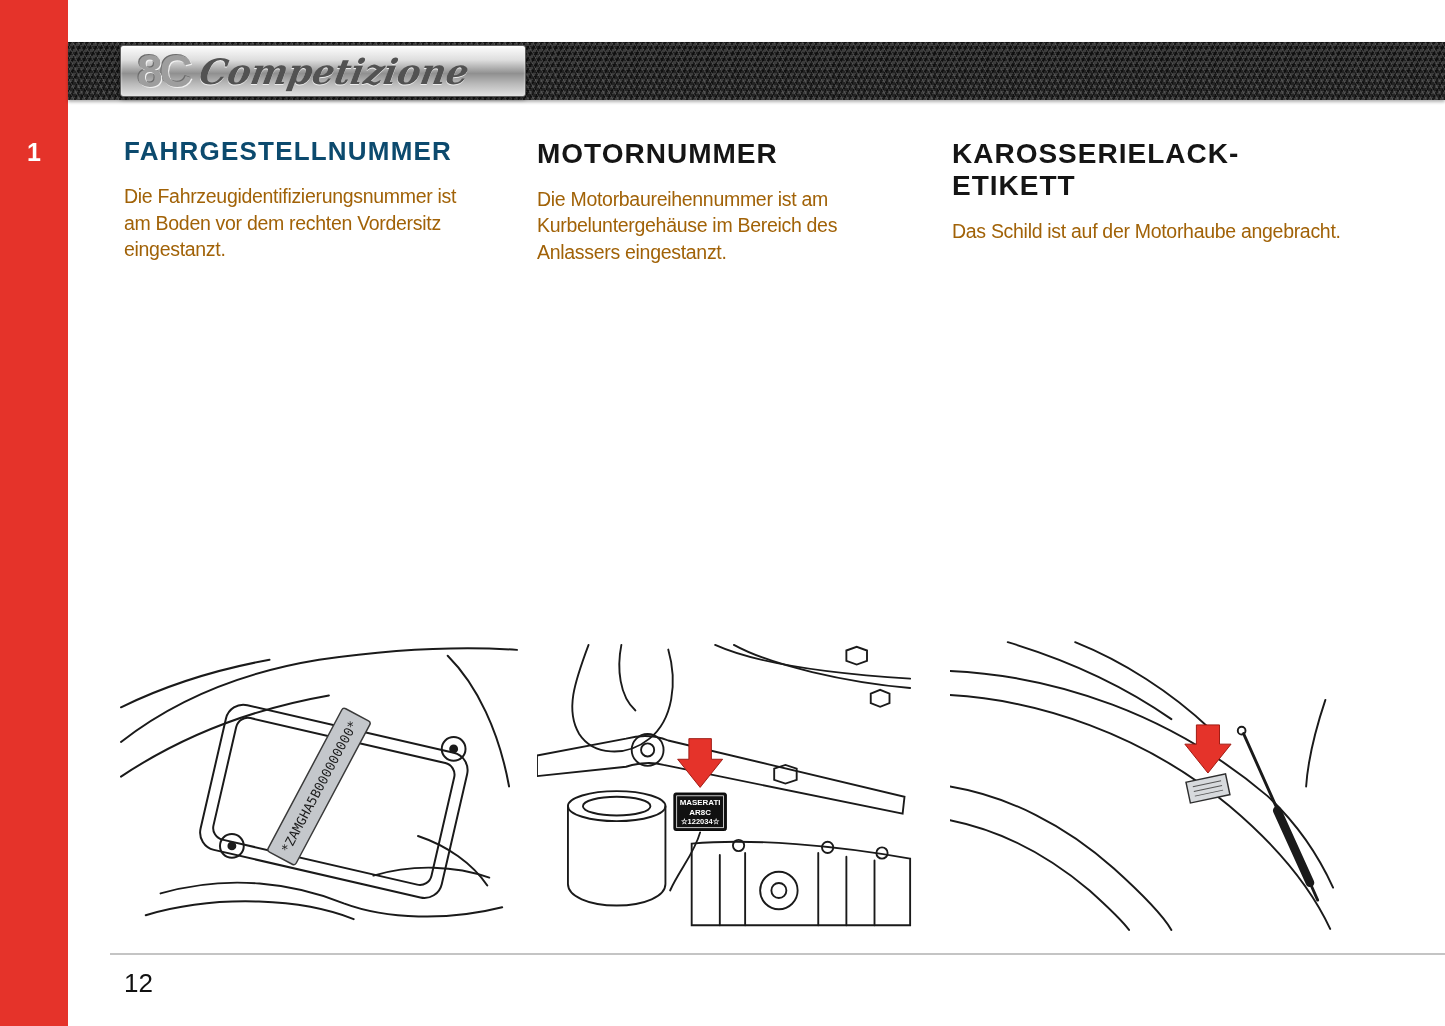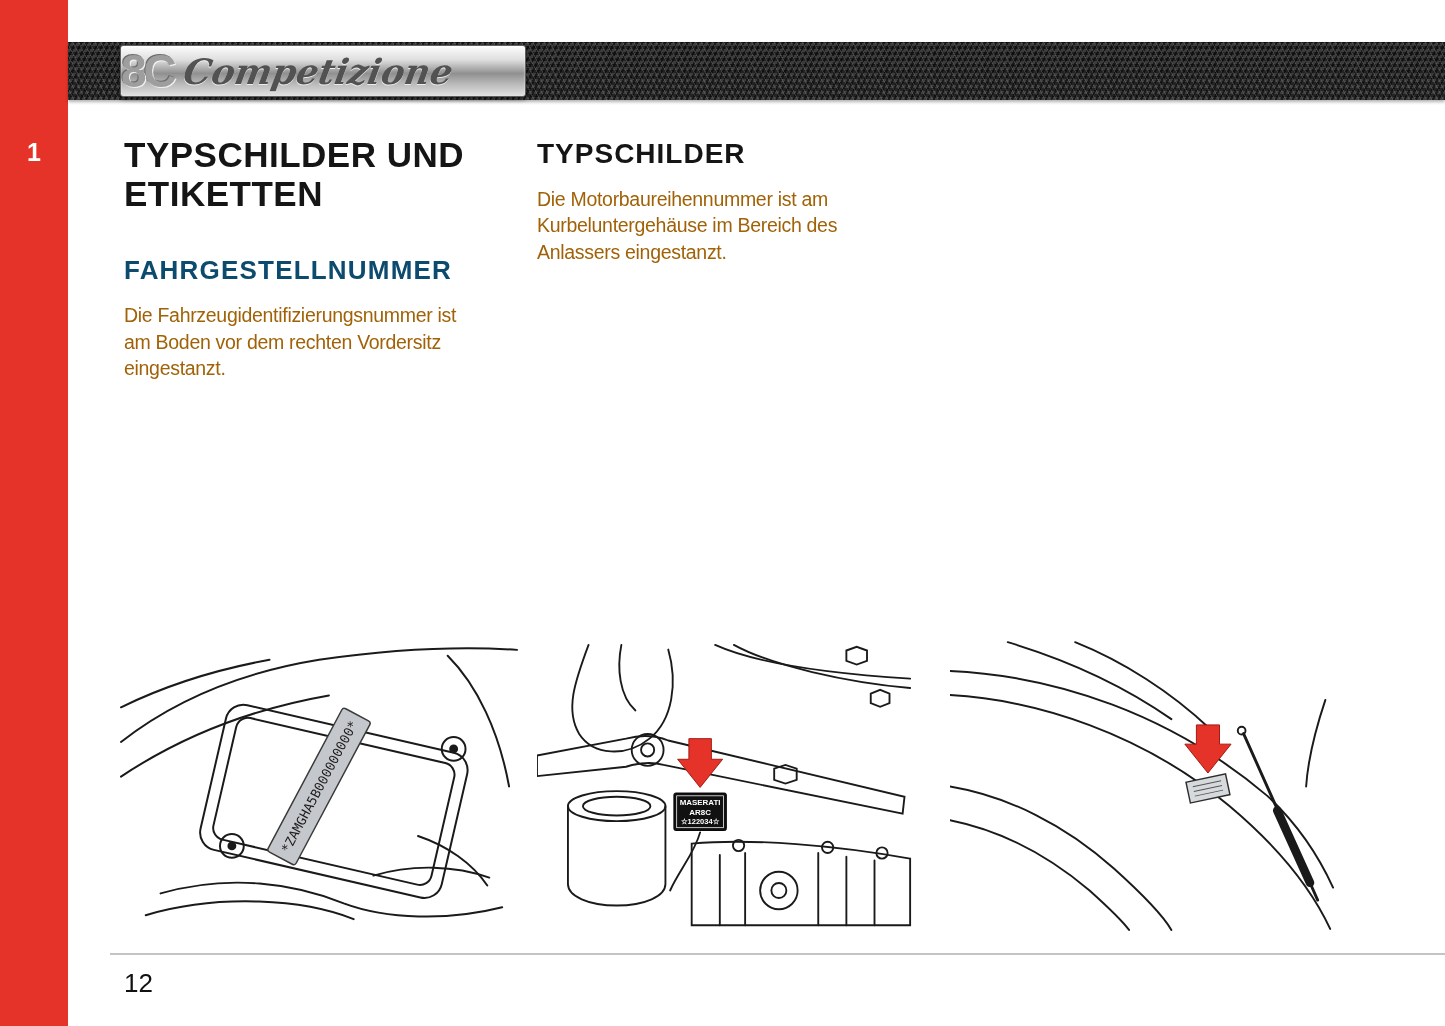--- a/index.html
+++ b/index.html
@@ -18,21 +18,21 @@
       repeating-linear-gradient(63deg, rgba(140,140,140,.28) 0 1px, transparent 1px 5px),
       repeating-linear-gradient(-63deg, rgba(0,0,0,.55) 0 2px, transparent 2px 5px),
       repeating-linear-gradient(0deg, #3c3c3c 0 3px, #232323 3px 6px),
       #2c2c2c;
     box-shadow: 0 2px 3px rgba(0,0,0,.3);
   }
   .logo-plate { position:absolute; left:52px; top:3px; width:406px; height:52px;
     background: linear-gradient(180deg, #fdfdfd 0%, #dedede 28%, #909090 55%, #b8b8b8 75%, #e2e2e2 100%);
     border:1px solid #5f5f5f; border-radius:3px;
     box-shadow: inset 0 1px 2px rgba(255,255,255,.85), 0 2px 4px rgba(0,0,0,.55);
-    display:flex; align-items:center; padding-left:0; overflow:hidden;
+    display:flex; align-items:center; padding-left:16px; overflow:hidden;
   }
   .logo-8c { font-weight:bold; font-size:46px; line-height:1; color:#9e9e9e; letter-spacing:-3px;
              text-shadow:1px 1px 0 #f2f2f2, -1px -1px 0 #6b6b6b; }
   .logo-script { font-family:"DejaVu Serif", serif; font-style:italic; font-weight:bold;
                  font-size:35px; color:#525252; margin-left:10px; transform:skewX(-10deg);
                  text-shadow:0 1px 0 #ededed; }
 
   
   .col { position:absolute; top:136px; }
   .col1 { left:124px; width:362px; }
@@ -65,30 +65,33 @@
   </div>
 
   <div class="carbon-band">
     <div class="logo-plate">
       <span class="logo-8c">8C</span>
       <span class="logo-script">Competizione</span>
     </div>
   </div>
 
   <div class="col col1">
-    <h1>TYPSCHILDER UND ETIKETTEN</h1>
     <h3>FAHRGESTELLNUMMER</h3>
     <p>Die Fahrzeugidentifizierungsnummer ist am Boden vor dem rechten Vordersitz eingestanzt.</p>
   </div>
 
   <div class="col col2">
-    <h2>TYPSCHILDER</h2>
+    <h2>MOTORNUMMER</h2>
     <p>Die Motorbaureihennummer ist am Kurbeluntergehäuse im Bereich des Anlassers eingestanzt.</p>
   </div>
 
+  <div class="col col3">
+    <h2>KAROSSERIELACK-ETIKETT</h2>
+    <p>Das Schild ist auf der Motorhaube angebracht.</p>
+  </div>
 
   <div class="fig fig1">
     <svg viewBox="0 0 400 300">
       <g fill="none" stroke="#1a1a1a" stroke-width="2" stroke-linecap="round">
         <path d="M0,105 C55,62 120,35 200,22 C270,12 340,8 400,12"></path>
         <path d="M0,140 C60,100 130,72 210,58"></path>
         <path d="M0,70 C45,48 95,32 150,22"></path>
         <path d="M330,18 C360,48 382,95 392,150"></path>
         <g transform="rotate(13 215 165)">
           <rect x="90" y="90" width="250" height="150" rx="18"></rect>

